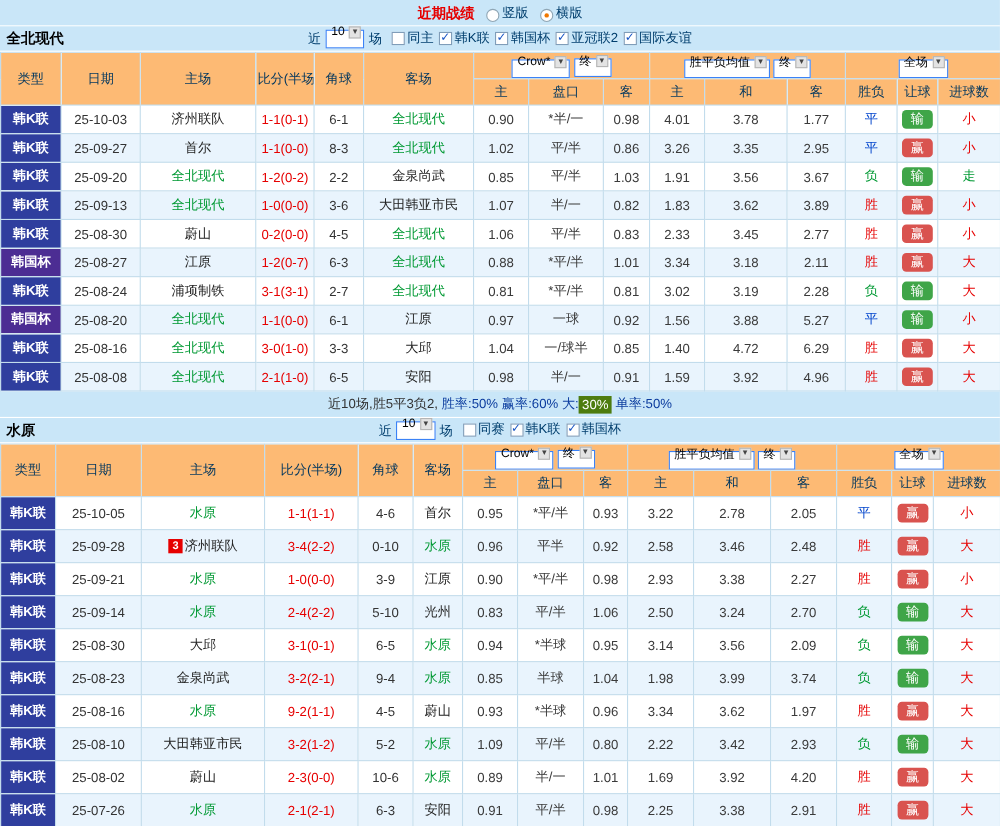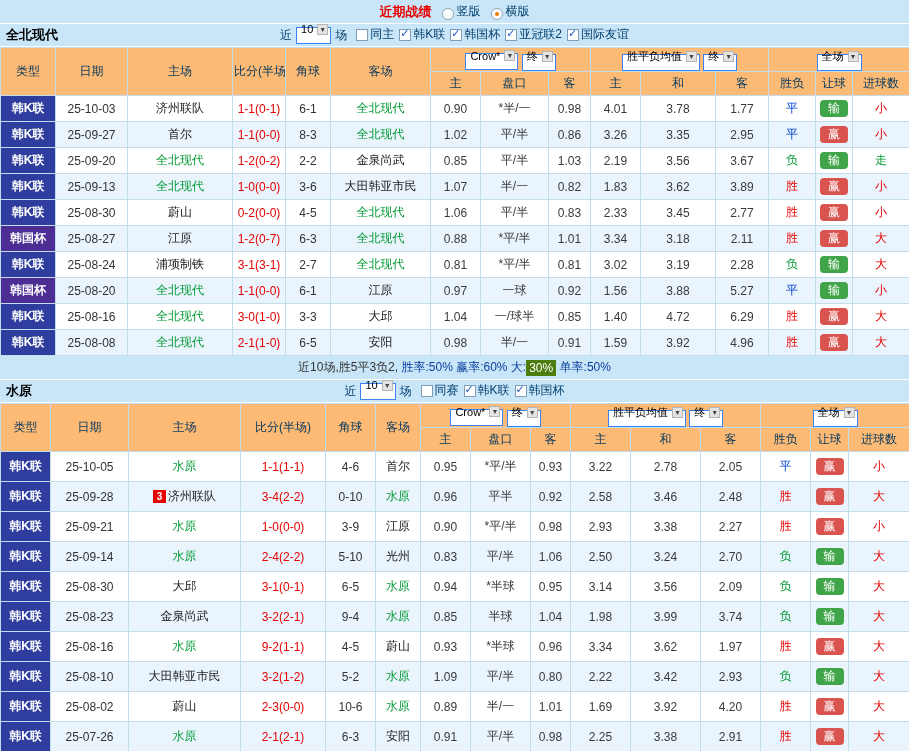--- a/index.html
+++ b/index.html
@@ -223,21 +223,21 @@
       <tr>
         <td class="league" style="background: rgb(47, 62, 158);">韩K联</td>
         <td class="date">25-09-20</td>
         <td class="team"><span class="tname" style="color: rgb(0, 153, 51);">全北现代</span></td>
         <td class="score" style="color: rgb(230, 0, 0);">1-2(0-2)</td>
         <td class="corner">2-2</td>
         <td class="team"><span class="tname">金泉尚武</span></td>
         <td class="num">0.85</td>
         <td class="num">平/半</td>
         <td class="num">1.03</td>
-        <td class="num">2.19</td>
+        <td class="num">1.91</td>
         <td class="num">3.56</td>
         <td class="num">3.67</td>
         <td class="res" style="color: rgb(0, 153, 51);">负</td>
         <td class="res"><span class="pill" style="background: rgb(63, 165, 72);">输</span></td>
         <td class="res" style="color: rgb(0, 153, 51);">走</td>
       </tr>
       <tr>
         <td class="league" style="background: rgb(47, 62, 158);">韩K联</td>
         <td class="date">25-09-13</td>
         <td class="team"><span class="tname" style="color: rgb(0, 153, 51);">全北现代</span></td>

